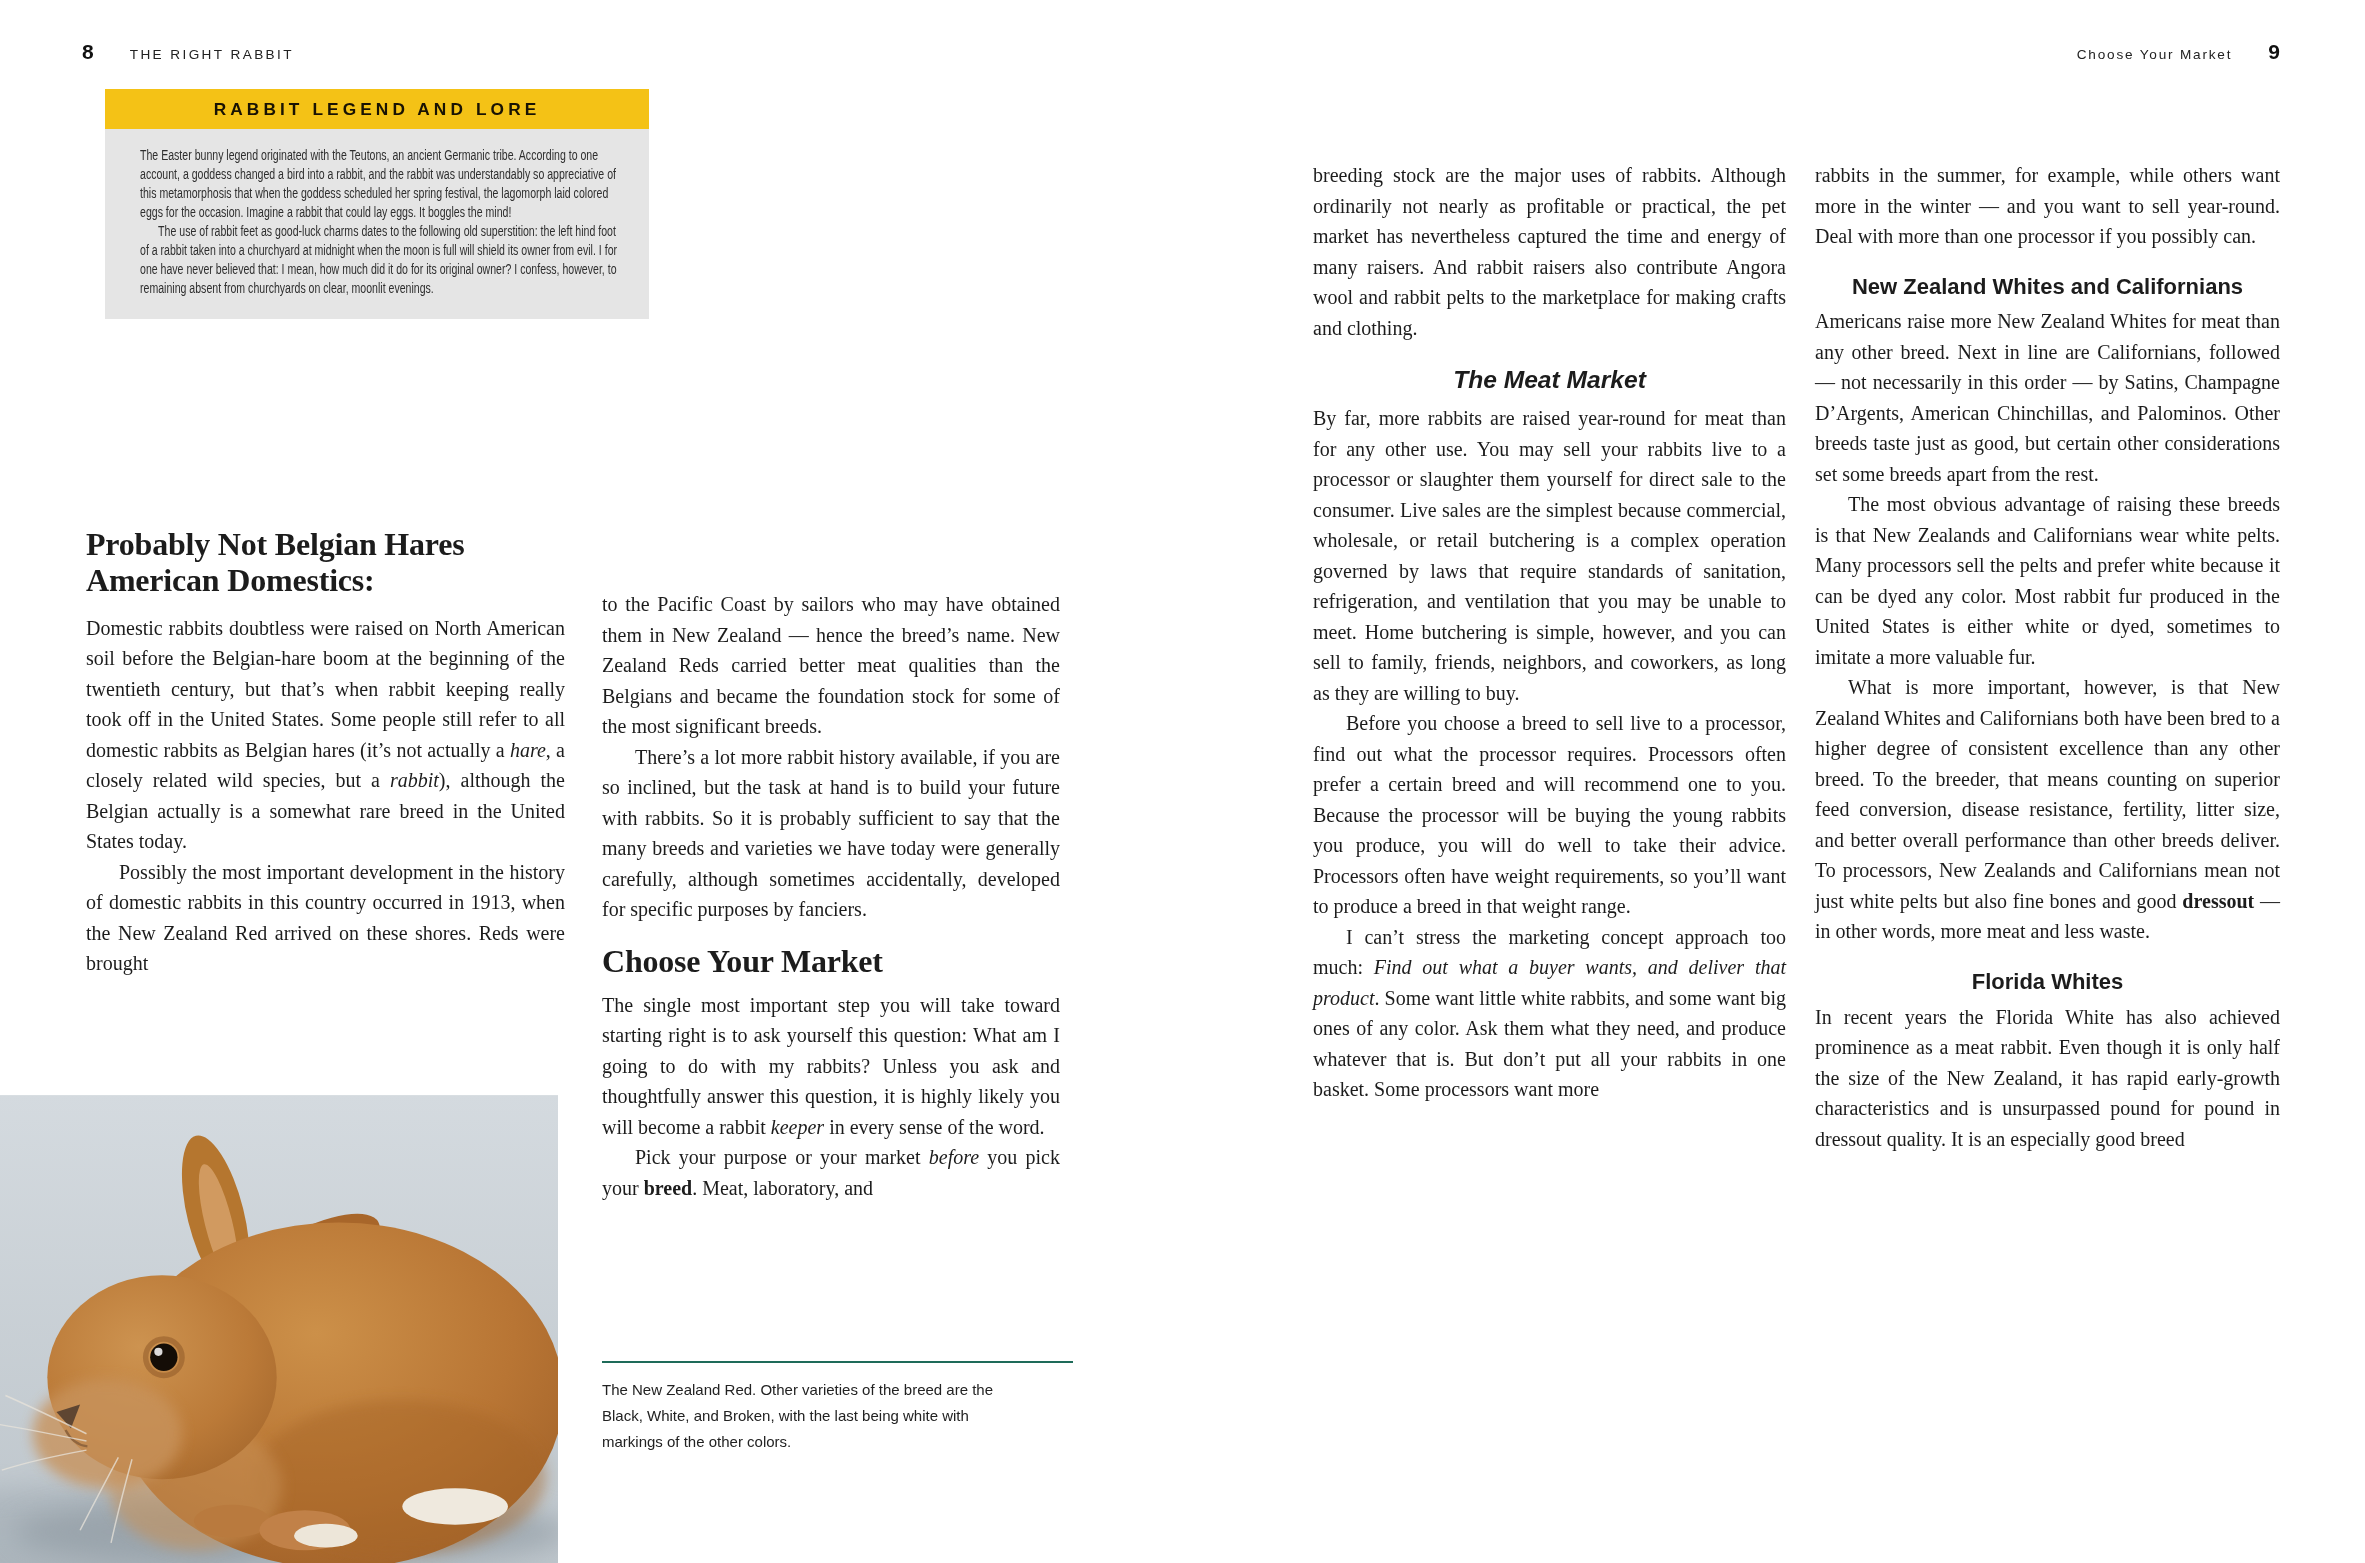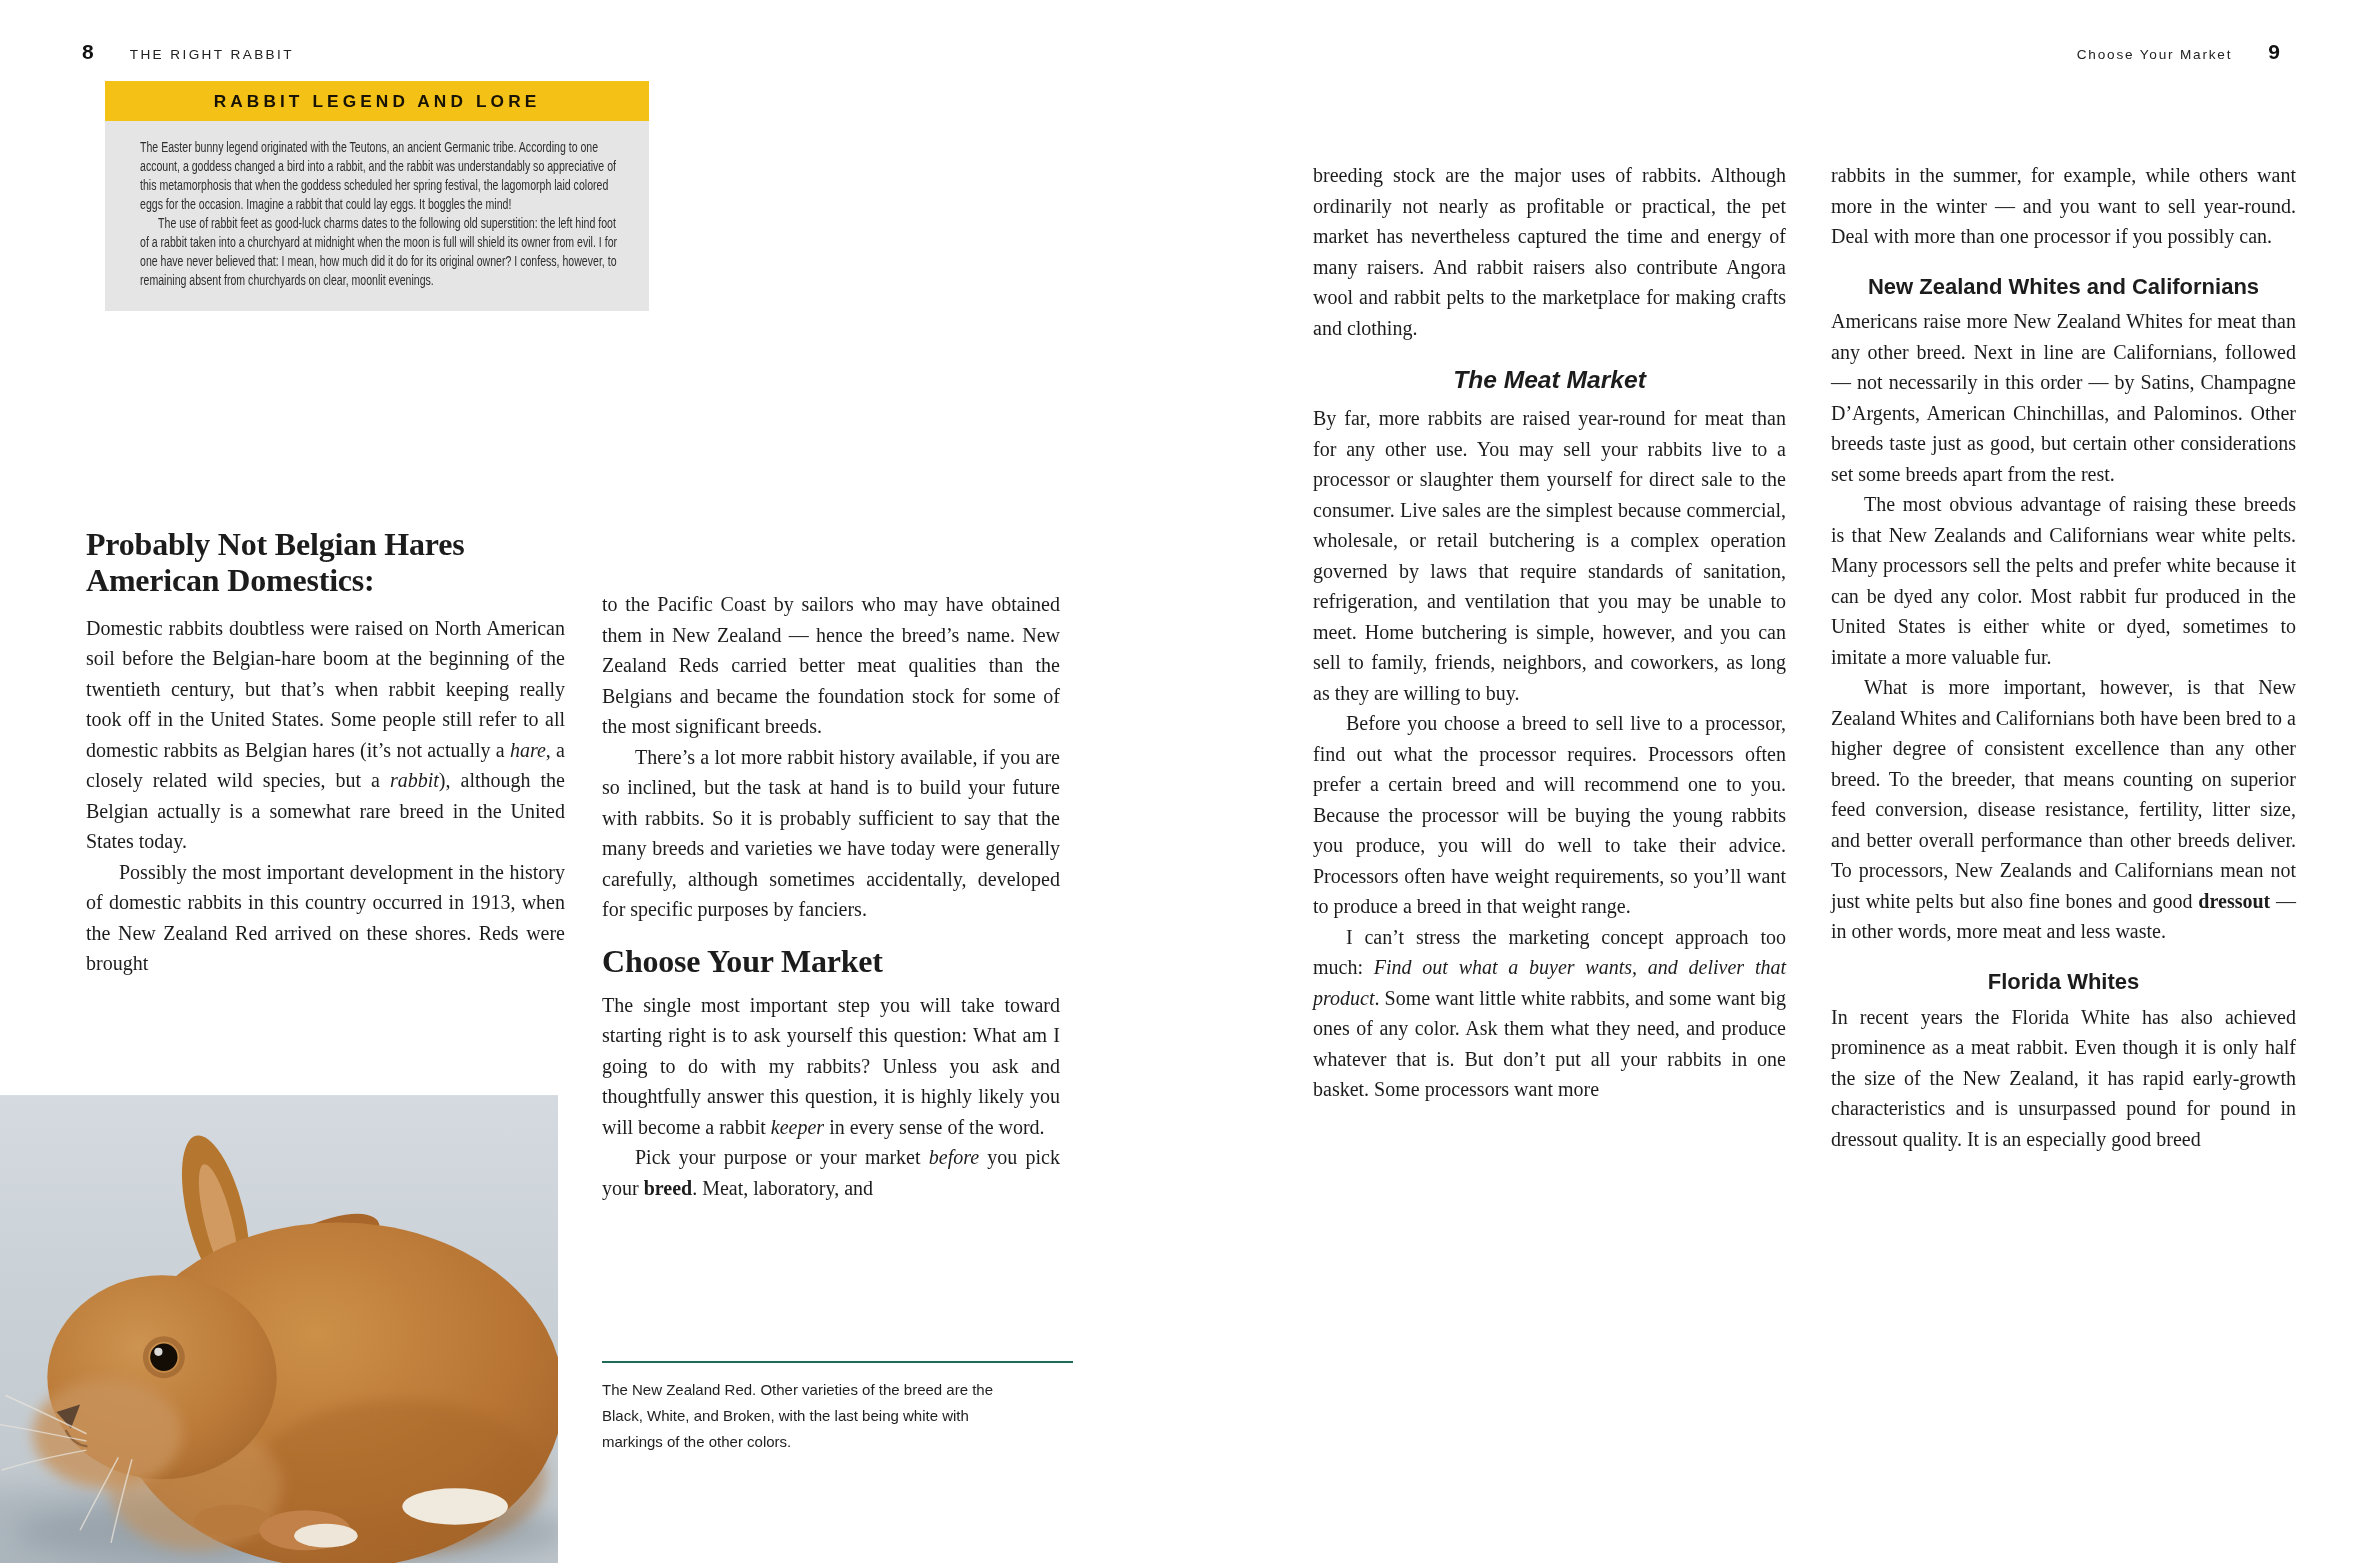--- a/index.html
+++ b/index.html
@@ -9,36 +9,36 @@
   }
   
   .runhead{position:absolute;top:40px;display:flex;align-items:baseline;}
   .runhead-left{left:82px;}
   .runhead-right{right:86px;}
   .folio{font-family:"Liberation Sans",sans-serif;font-weight:700;font-size:21px;color:#111;}
   .runtitle{font-family:"Liberation Sans",sans-serif;font-size:13.6px;letter-spacing:2.4px;color:#222;}
   .runhead-left .runtitle{margin-left:36px;}
   .runhead-right .runtitle{margin-right:36px;letter-spacing:1.8px;}
   
-  .sidebar{position:absolute;left:105px;top:81px;width:544px;}
+  .sidebar{position:absolute;left:105px;top:89px;width:544px;}
   .sidebar-bar{background:#F4C216;height:40px;display:flex;align-items:center;justify-content:center;}
   .sidebar-title{font-family:"Liberation Sans",sans-serif;font-weight:700;font-size:17.3px;letter-spacing:4.1px;color:#191303;}
   .sidebar-body{background:#e5e5e5;padding:17.3px 0 21px 35px;}
   .condense{width:639px;transform:scaleX(0.755);transform-origin:0 0;
     font-family:"Liberation Sans",sans-serif;font-size:14px;line-height:19px;color:#2e2e2e;text-align:left;}
   .condense p{margin:0;}
   .condense p.ind{text-indent:24px;}
   
   .col{position:absolute;text-align:justify;font-size:20px;line-height:30.5px;color:#1c1c1c;}
   .col p{margin:0;}
   .col p.ind{text-indent:33px;}
   .col-l1{left:86px;top:526px;width:479px;}
   .col-l2{left:602px;top:589px;width:458px;}
   .col-r1{left:1313px;top:160px;width:473px;}
-  .col-r2{left:1815px;top:160px;width:465px;margin-left:16px;}
+  .col-r2{left:1815px;top:160px;width:465px;}
   h1.serif-head{font-family:"Liberation Serif",serif;font-weight:700;font-size:32px;line-height:36px;
     margin:0 0 14.6px 0;text-align:left;letter-spacing:-0.2px;}
   h1.serif-head span{display:block;}
   h2.serif-head{font-family:"Liberation Serif",serif;font-weight:700;font-size:32px;line-height:36px;
     margin:18px 0 11px 0;text-align:left;letter-spacing:-0.2px;}
   h3.sans-ital{font-family:"Liberation Sans",sans-serif;font-weight:700;font-style:italic;font-size:24.6px;
     line-height:29px;margin:22px 0 9px 0;text-align:center;}
   h4.sans-head{font-family:"Liberation Sans",sans-serif;font-weight:700;font-size:22px;line-height:25.5px;
     margin:22px 0 7.3px 0;text-align:center;}
   .seg-i{font-style:italic;}

